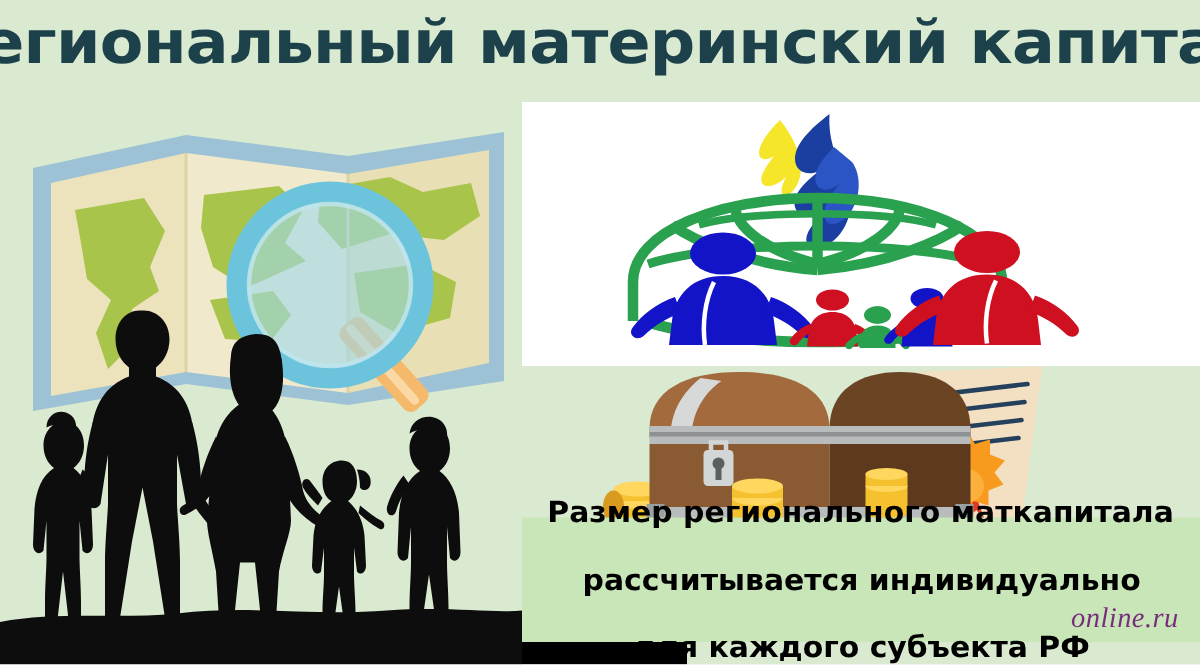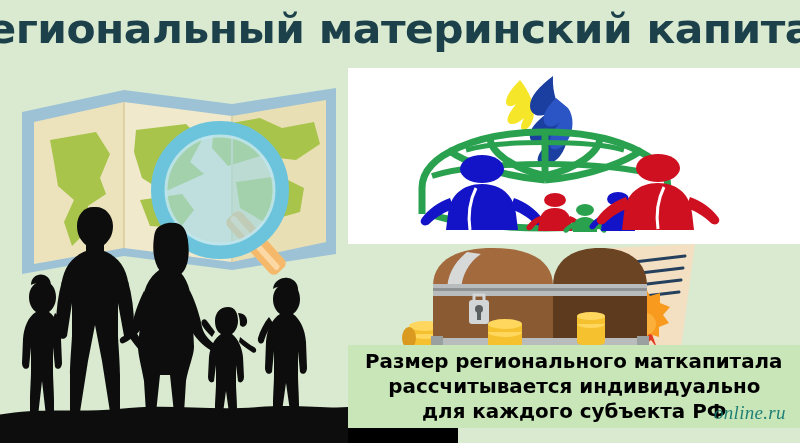--- a/index.html
+++ b/index.html
@@ -73,28 +73,29 @@
     position:absolute; left:348px; top:345px; width:452px; height:83px;
     z-index:22;
     display:flex; flex-direction:column; align-items:center; justify-content:center;
     color:#000;
     font-family:"DejaVu Sans", sans-serif;
     font-weight:bold;
     font-size:19.5px;
     line-height:25px;
     text-align:center;
     white-space:nowrap;
+    gap:20px;
   }
   #caption-text span{display:block;transform:scaleX(1.02);}
 
   
   #watermark{
     position:absolute; left:714px; top:402px;
     z-index:30;
-    color:#0f766e;
+    color:#701a75;
     font-family:"Liberation Serif", serif;
     font-style:italic;
     font-size:19px;
     letter-spacing:0.3px;
     opacity:0.9;
     white-space:nowrap;
   }
 </style>
 </head>
 <body>

